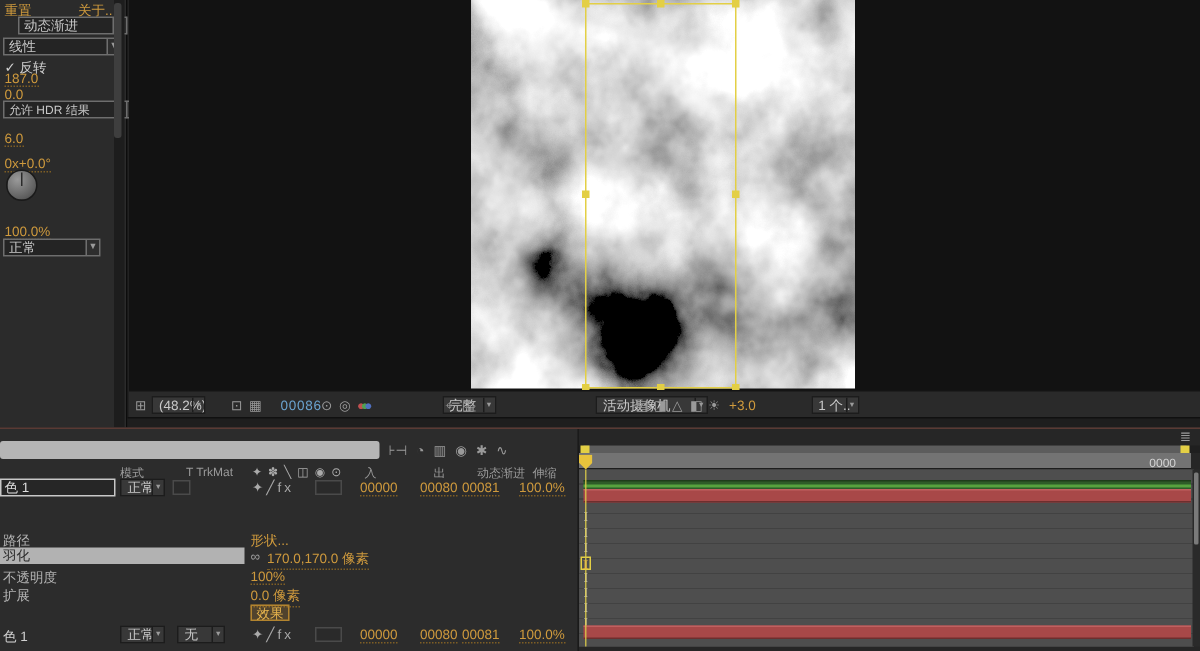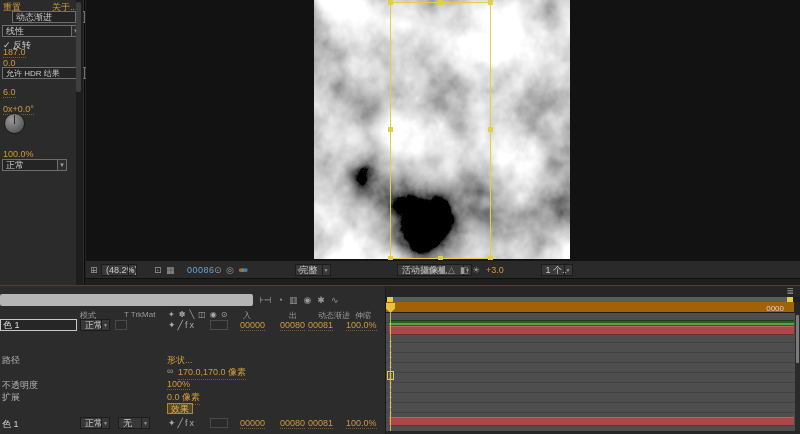--- a/index.html
+++ b/index.html
@@ -49,21 +49,21 @@
   .pval { position:absolute; top:1px; white-space:nowrap; }
   .cb { position:absolute; width:8px; height:8px; border:1px solid #808080; background:#242424; top:2px; }
   .sw { color:#aaa; letter-spacing:2px; }
   .well { position:absolute; height:10px; border:1px solid #4a4a4a; background:#2a2a2a; top:1px; }
   .fxtag { position:absolute; left:167px; top:0; padding:0 3px; border:1px solid #b2842f; background:rgba(180,130,50,.28); color:#e8b54d; height:11px; line-height:10px; }
 
   
   .workarea { position:absolute; left:0; top:11px; width:415px; height:5px; background:#1f1f1f; }
   .wabar { position:absolute; left:3px; top:0; width:402px; height:5px; background:#5c5c5c; }
   .wah { position:absolute; width:6px; height:5px; background:#e3cf45; top:0; }
-  .ruler { position:absolute; left:0; top:16px; width:408px; height:11px; background:#a16207; border-bottom:1px solid #1d1d1d; color:#d5d5d5; font-size:8px; }
+  .ruler { position:absolute; left:0; top:16px; width:408px; height:11px; background:#737373; border-bottom:1px solid #1d1d1d; color:#d5d5d5; font-size:8px; }
   .cti-head { position:absolute; left:0; top:1px; width:9px; height:10px; background:#e8c33c; clip-path:polygon(0 0,100% 0,100% 55%,50% 100%,0 55%); }
   .tracks { position:absolute; left:0; top:27px; width:410px; height:118px; background:#4e4e4e;
     background-image:repeating-linear-gradient(180deg,#4e4e4e 0px,#4e4e4e 9px,#424242 9px,#424242 10px); }
   .greenbar { position:absolute; left:3px; top:7px; width:405px; height:6px; background:#2e5c28; border-top:1px solid #1e3d1a; }
   .greenbar:after { content:""; position:absolute; left:0; top:2px; width:100%; height:2px; background:#57a23e; }
   .redbar { position:absolute; left:3px; width:405px; height:9px; background:#a84848; border-top:1px solid #c06060; border-bottom:1px solid #6e2e2e; }
   .kf { position:absolute; left:1px; width:7px; height:9px; font-family:"Liberation Serif","DejaVu Serif",serif; font-size:9px; line-height:9px; color:#e3dce8; text-align:center; cursor:pointer; }
   .kf.sel { color:#f0a83c; font-weight:bold; }
   .ctiline { position:absolute; left:4px; top:0; width:1px; height:118px; background:#d8c84a; opacity:.85; }
   .vscroll { position:absolute; right:0; top:27px; width:5px; height:118px; background:#2a2a2a; }
@@ -218,20 +218,21 @@
         <span class="pval o ou" style="left:346px">100.0%</span>
       </div>
 
 
       <div class="row" style="top:67px">
         <span class="plabel">路径</span>
         <span class="pval o" style="left:167px">形状...</span>
       </div>
 
       <div class="row" style="top:79px">
+        <div class="graybar"><span>羽化</span></div>
         <span class="pval" style="left:167px;color:#9a9a9a">∞</span>
         <span class="pval o ou" style="left:178px">170.0,170.0 像素</span>
       </div>
 
       <div class="row" style="top:92px">
         <span class="plabel">不透明度</span>
         <span class="pval o ou" style="left:167px">100%</span>
       </div>
 
       <div class="row" style="top:104px">

